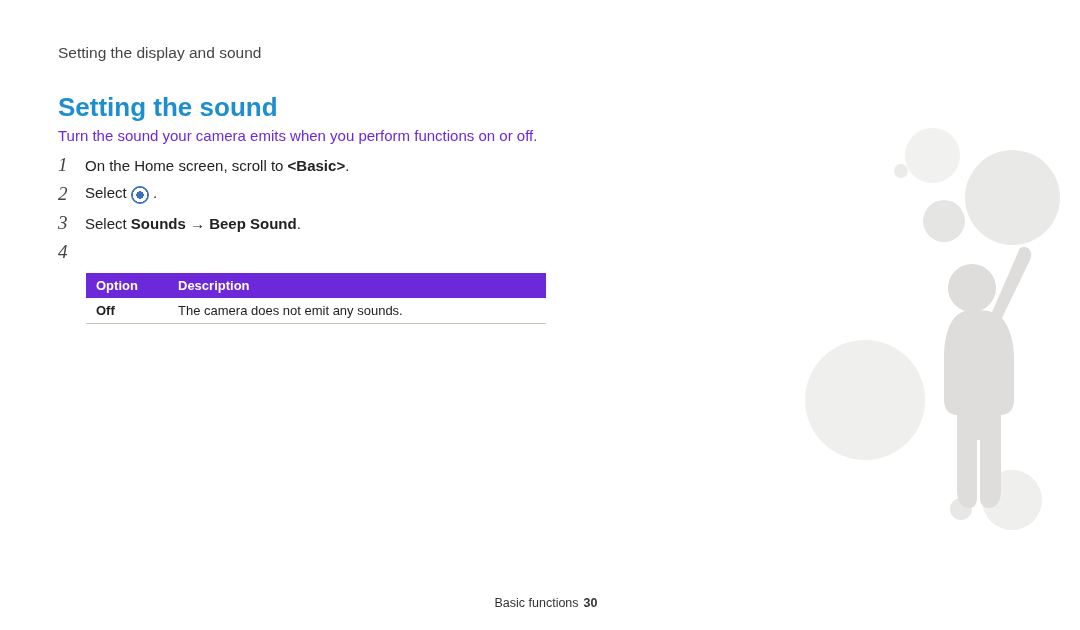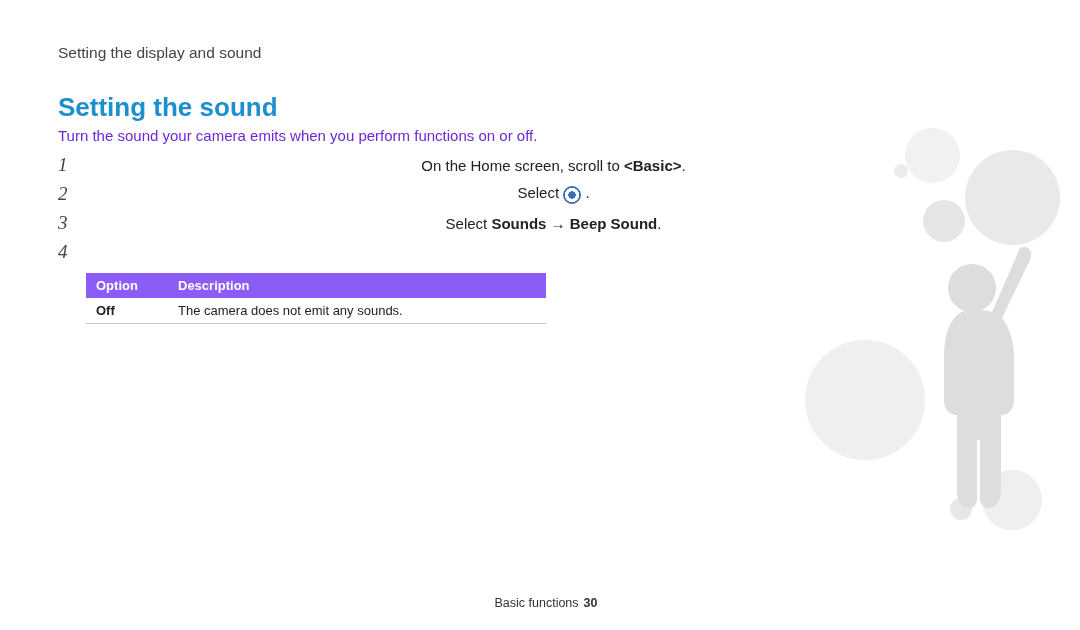--- a/index.html
+++ b/index.html
@@ -41,39 +41,39 @@
   }
   .step-num {
     font-style: italic;
     font-family: Georgia, "Times New Roman", serif;
     font-size: 19px;
     color: #444;
     width: 16px;
     display: inline-block;
     text-align: left;
   }
-  .step-text { flex: 1; text-align: center; }
+  .step-text { flex: 1; }
   .step-text .bold { font-weight: 700; }
   .icon-circle {
     display: inline-flex;
     width: 18px;
     height: 18px;
     border: 1.5px solid #3a6eb5;
     border-radius: 50%;
     background: radial-gradient(circle at center, #3a6eb5 0 32%, #fff 34% 62%, #3a6eb5 64% 82%, #fff 85% 100%);
     vertical-align: middle;
   }
   .opt-table {
     width: 460px;
     border-collapse: collapse;
     font-size: 13px;
     margin-top: 10px;
     margin-left: 28px;
   }
-  .opt-table thead tr { background: #8b5cf6; color: #fff; }
+  .opt-table thead tr { background: #6d28d9; color: #fff; }
   .opt-table th, .opt-table td {
     text-align: left;
     padding: 5px 10px;
     font-weight: 400;
   }
   .opt-table th:first-child, .opt-table td:first-child {
     width: 82px;
   }
   .opt-table th { font-weight: 700; }
   .opt-table tbody td { border-bottom: 1px solid #c8c5b6; }

